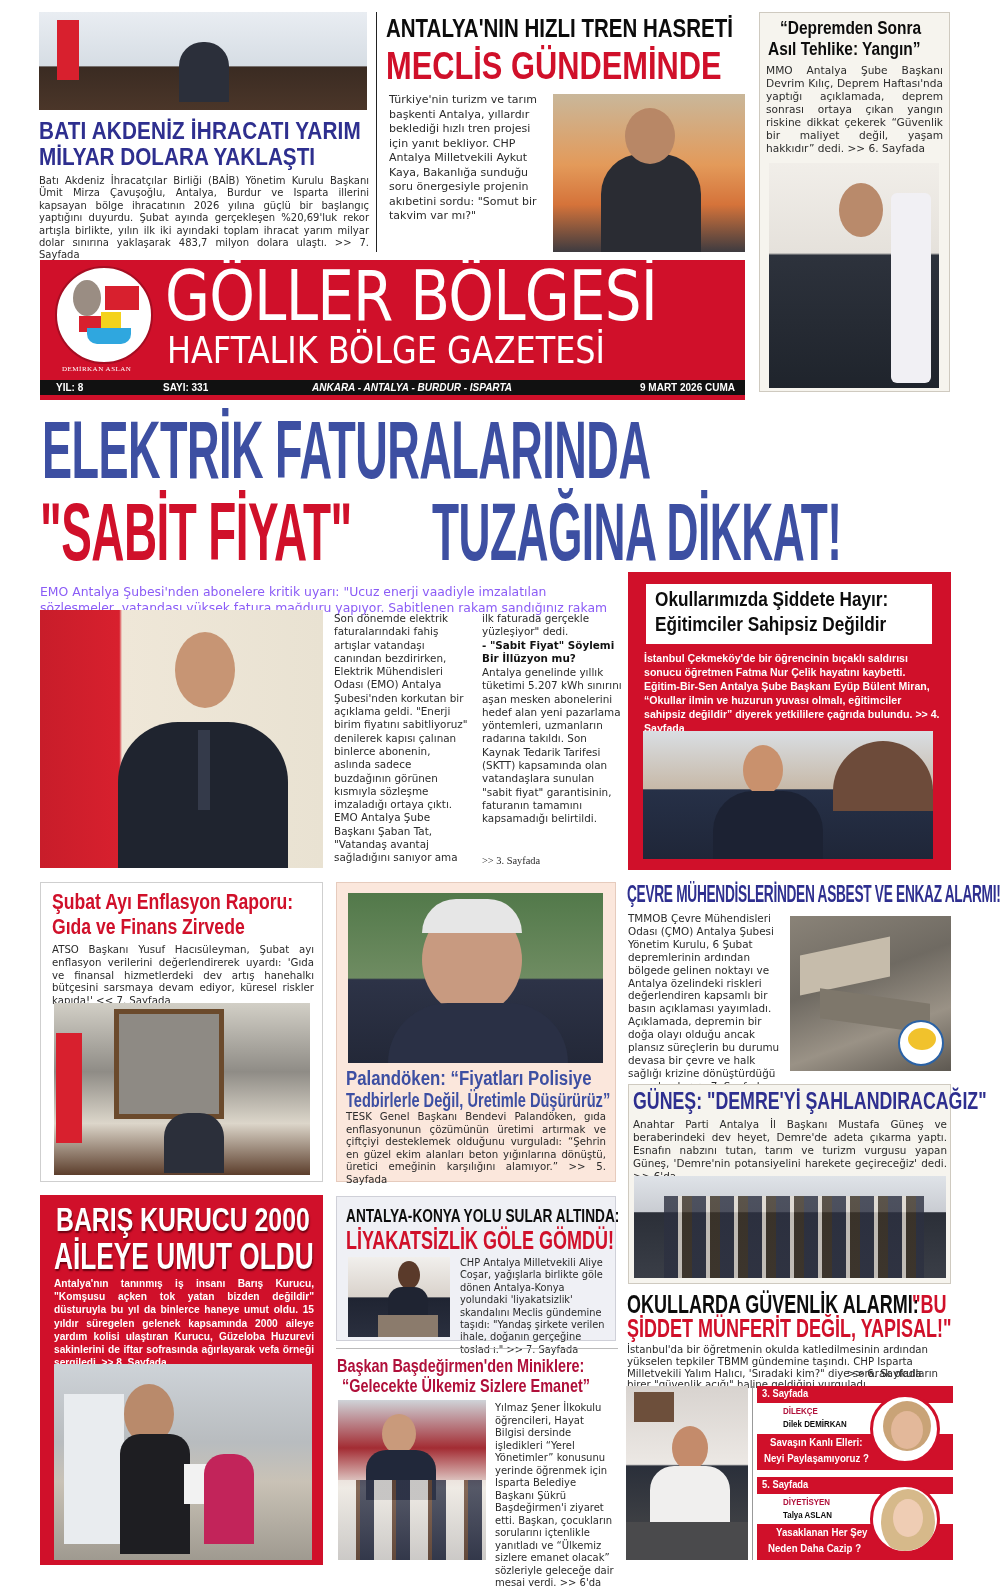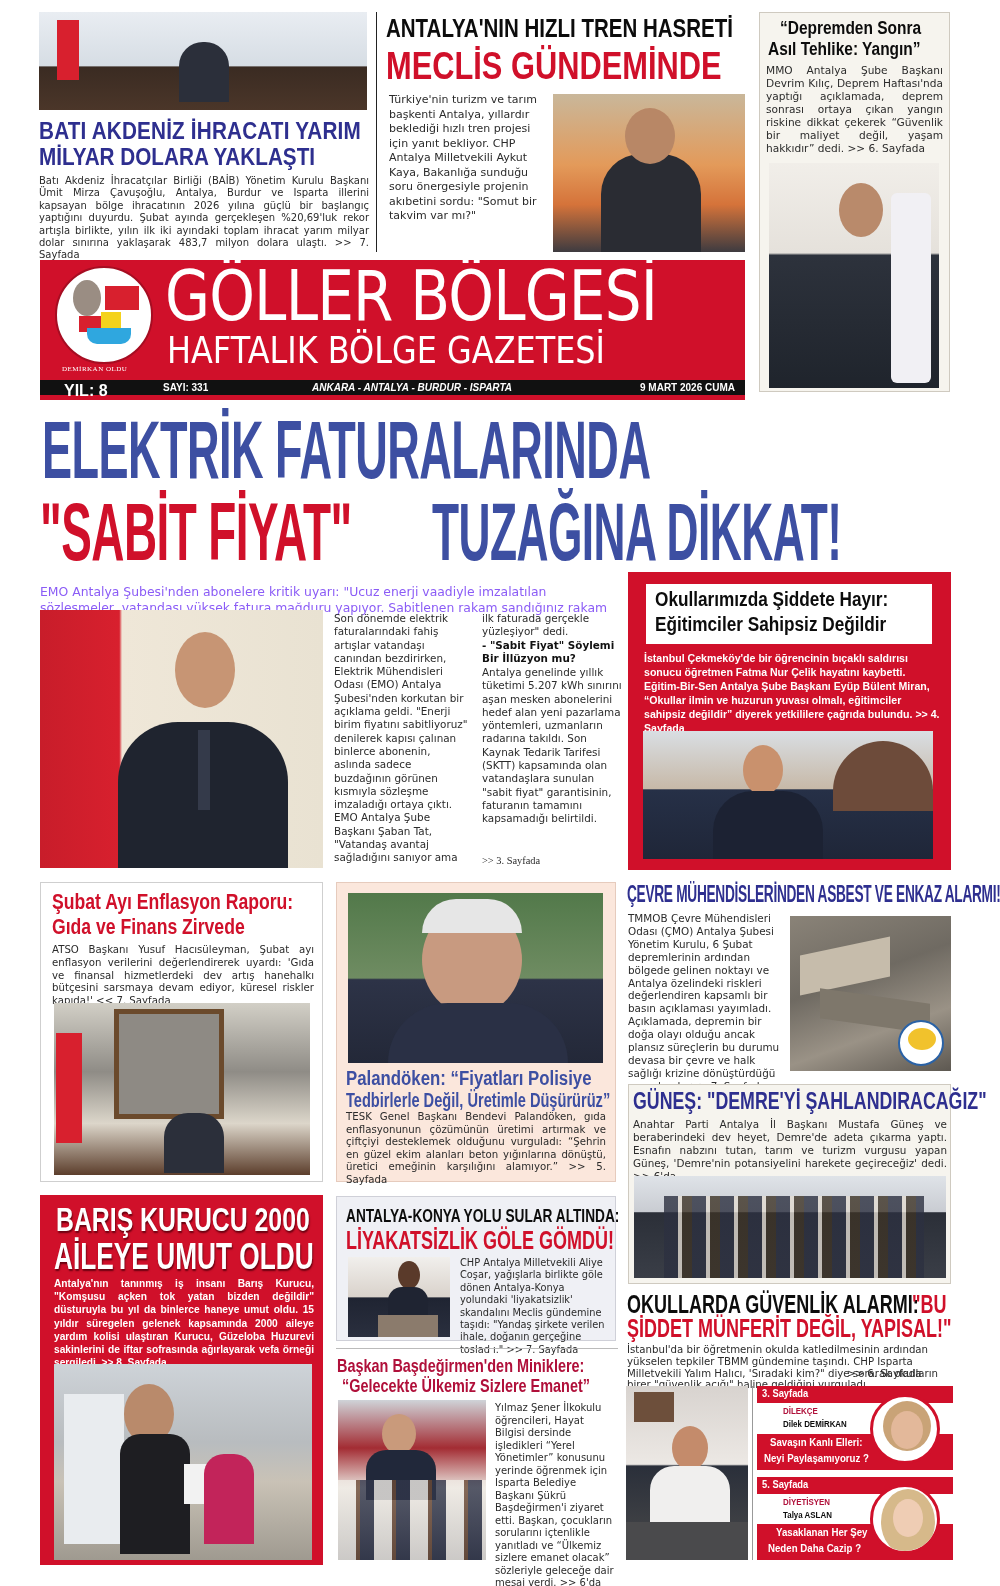--- a/index.html
+++ b/index.html
@@ -62,25 +62,25 @@
 </div>
 
 <div class="abs" style="left:40px;top:260px;width:705px;height:140px;background:#d0102a;"></div>
 <div class="abs" style="left:55px;top:266px;width:98px;height:98px;border-radius:50%;background:#ffffff;border:2px solid #a60d22;">
   <div class="abs" style="left:16px;top:12px;width:28px;height:36px;border-radius:50%;background:#9a8d83;"></div>
   <div class="abs" style="left:48px;top:18px;width:34px;height:24px;background:#d8202e;"></div>
   <div class="abs" style="left:22px;top:48px;width:22px;height:16px;background:#d8202e;"></div>
   <div class="abs" style="left:44px;top:44px;width:20px;height:16px;background:#f4d21c;"></div>
   <div class="abs" style="left:30px;top:60px;width:44px;height:16px;background:#2fa7df;border-radius:0 0 10px 10px;"></div>
 </div>
-<div class="abs" style="left:62px;top:365px;font-size:7px;color:#fff;font-family:'Liberation Serif',serif;letter-spacing:0.5px;">DEMİRKAN OLDU</div>
+<div class="abs" style="left:62px;top:365px;font-size:7px;color:#fff;font-family:'Liberation Serif',serif;letter-spacing:0.5px;">DEMİRKAN ASLAN</div>
 <div class="abs" style="left:165px;top:258px;font-size:70px;line-height:76px;color:#ffffff;font-family:'DejaVu Sans',sans-serif;transform:scaleX(0.83);transform-origin:left top;white-space:nowrap;letter-spacing:-1px;">GÖLLER BÖLGESİ</div>
 <div class="abs" style="left:167px;top:329px;font-size:38px;line-height:42px;color:#ffffff;font-family:'DejaVu Sans',sans-serif;transform:scaleX(0.84);transform-origin:left top;white-space:nowrap;">HAFTALIK BÖLGE GAZETESİ</div>
 <div class="abs" style="left:40px;top:380px;width:705px;height:15px;background:#111111;"></div>
-<div class="abs cond" style="left:64px;top:382px;font-size:16px;color:#fff;">YIL: 8</div>
+<div class="abs cond" style="left:56px;top:382px;font-size:10px;color:#fff;">YIL: 8</div>
 <div class="abs cond" style="left:163px;top:382px;font-size:10px;color:#fff;">SAYI: 331</div>
 <div class="abs cond" style="left:312px;top:382px;font-size:10px;color:#fff;font-style:italic;">ANKARA - ANTALYA - BURDUR - ISPARTA</div>
 <div class="abs cond" style="left:640px;top:382px;font-size:10px;color:#fff;">9 MART 2026 CUMA</div>
 
 <div class="abs cond" style="left:42px;top:405px;font-size:82px;line-height:90px;color:#3d4fa2;transform:scaleX(0.55);letter-spacing:-1px;">ELEKTRİK FATURALARINDA</div>
 <div class="abs cond red" style="left:40px;top:487px;font-size:82px;line-height:90px;transform:scaleX(0.56);letter-spacing:-1px;">"SABİT FİYAT"</div>
 <div class="abs cond" style="left:432px;top:487px;font-size:82px;line-height:90px;color:#3d4fa2;transform:scaleX(0.54);letter-spacing:-1px;">TUZAĞINA DİKKAT!</div>
 <div class="abs body-text" style="left:40px;top:584px;width:582px;font-size:12.4px;line-height:16px;color:#8b5cf6;">EMO Antalya Şubesi'nden abonelere kritik uyarı: "Ucuz enerji vaadiyle imzalatılan sözleşmeler, vatandaşı yüksek fatura mağduru yapıyor. Sabitlenen rakam sandığınız rakam olmayabilir!"</div>
 
 <div class="photo ph-man-flag" style="left:40px;top:610px;width:283px;height:258px;">

